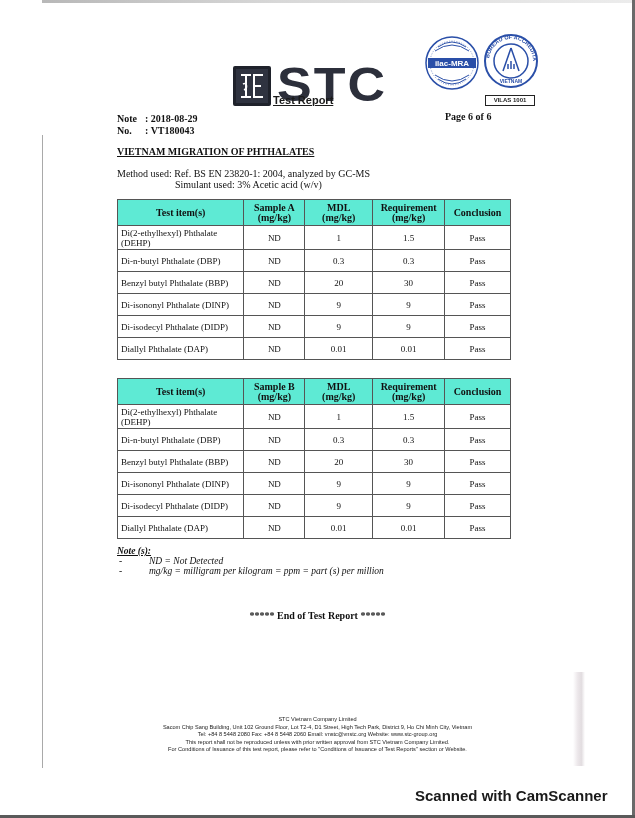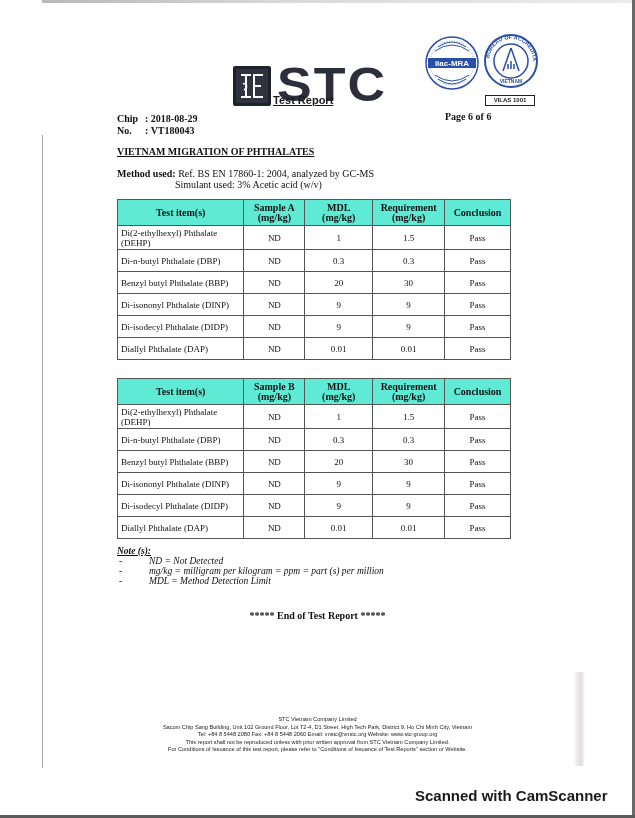--- a/index.html
+++ b/index.html
@@ -29,21 +29,21 @@
 
   .report-title { position: absolute; left: 273px; top: 94px; font-family: "Liberation Sans", sans-serif;
     font-weight: bold; font-size: 11px; text-decoration: underline; color: #1a1a1a; }
   .page-no { position: absolute; left: 445px; top: 111px; font-weight: bold; font-size: 10px; }
 
   .meta { position: absolute; left: 117px; top: 113px; font-weight: bold; font-size: 10px; line-height: 12px; }
   .meta .lbl { display: inline-block; width: 28px; }
 
   .section-title { position: absolute; left: 117px; top: 146px; font-weight: bold; font-size: 10px; text-decoration: underline; }
   .method { position: absolute; left: 117px; top: 168px; font-size: 10px; line-height: 11px; }
-  .method b { font-weight: bold; }
+  .method b { font-weight: normal; }
   .method .line2 { padding-left: 58px; }
 
   table.res { position: absolute; left: 117px; border-collapse: collapse; font-size: 9px; width: 394px; }
   table.res th, table.res td { border: 1px solid #555; text-align: center; padding: 0 3px; }
   table.res th { background: #5eead4; font-weight: bold; font-size: 10px; line-height: 10px; height: 25px; }
   table.res td { height: 21px; line-height: 10px; }
   table.res td.item { text-align: left; }
   table.res tr.r1 td { height: 23px; }
   .col1 { width: 127px; } .col2 { width: 61px; } .col3 { width: 68px; } .col4 { width: 72px; } .col5 { width: 66px; }
   #tableA { top: 199px; }
@@ -100,30 +100,30 @@
     <text x="86" y="50" text-anchor="middle" font-family="Liberation Sans, sans-serif" font-size="5" font-weight="bold" fill="#2a4fa8">VIETNAM</text>
   </svg>
 </div>
 <div class="vilas">VILAS 1001</div>
 
 <div class="report-title">Test Report</div>
 <div class="page-no">Page 6 of 6</div>
 
 <div class="meta">
   <div>
-    <span class="lbl">Chip</span><span>: 2018-08-29</span>
+    <span class="lbl">Note</span><span>: 2018-08-29</span>
   </div>
   <div>
     <span class="lbl">No.</span><span>: VT180043</span>
   </div>
 </div>
 
 <div class="section-title">VIETNAM MIGRATION OF PHTHALATES</div>
 <div class="method">
-  <div><b>Method used:</b> <span>Ref. BS EN 17860-1: 2004, analyzed by GC-MS</span></div>
+  <div><b>Method used:</b> <span>Ref. BS EN 23820-1: 2004, analyzed by GC-MS</span></div>
   <div class="line2">Simulant used: 3% Acetic acid (w/v)</div>
 </div>
 
 <table class="res" id="tableA">
   <colgroup>
       <col class="col1">
       <col class="col2">
       <col class="col3">
       <col class="col4">
       <col class="col5">
@@ -243,21 +243,20 @@
         <td>0.01</td>
         <td>Pass</td>
       </tr>
     </tbody>
 </table>
 
 <div class="notes">
   <div class="nt">Note (s):</div>
   <div class="item"><span class="dash">-</span><span>ND = Not Detected</span></div>
   <div class="item"><span class="dash">-</span><span>mg/kg = milligram per kilogram = ppm = part (s) per million</span></div>
-  <div class="item"><span class="dash">-</span><span>MDL = Method Detection Limit</span></div>
 </div>
 
 <div class="end"><span>***** End of Test Report *****</span></div>
 
 <div class="footer">
   <div>STC Vietnam Company Limited</div>
   <div>Sacom Chip Sang Building, Unit 102 Ground Floor, Lot T2-4, D1 Street, High Tech Park, District 9, Ho Chi Minh City, Vietnam</div>
   <div>Tel: +84 8 5448 2080  Fax: +84 8 5448 2060     Email: vnstc@vnstc.org    Website: www.stc-group.org</div>
   <div>This report shall not be reproduced unless with prior written approval from STC Vietnam Company Limited.</div>
   <div>For Conditions of Issuance of this test report, please refer to "Conditions of Issuance of Test Reports" section or Website.</div>

